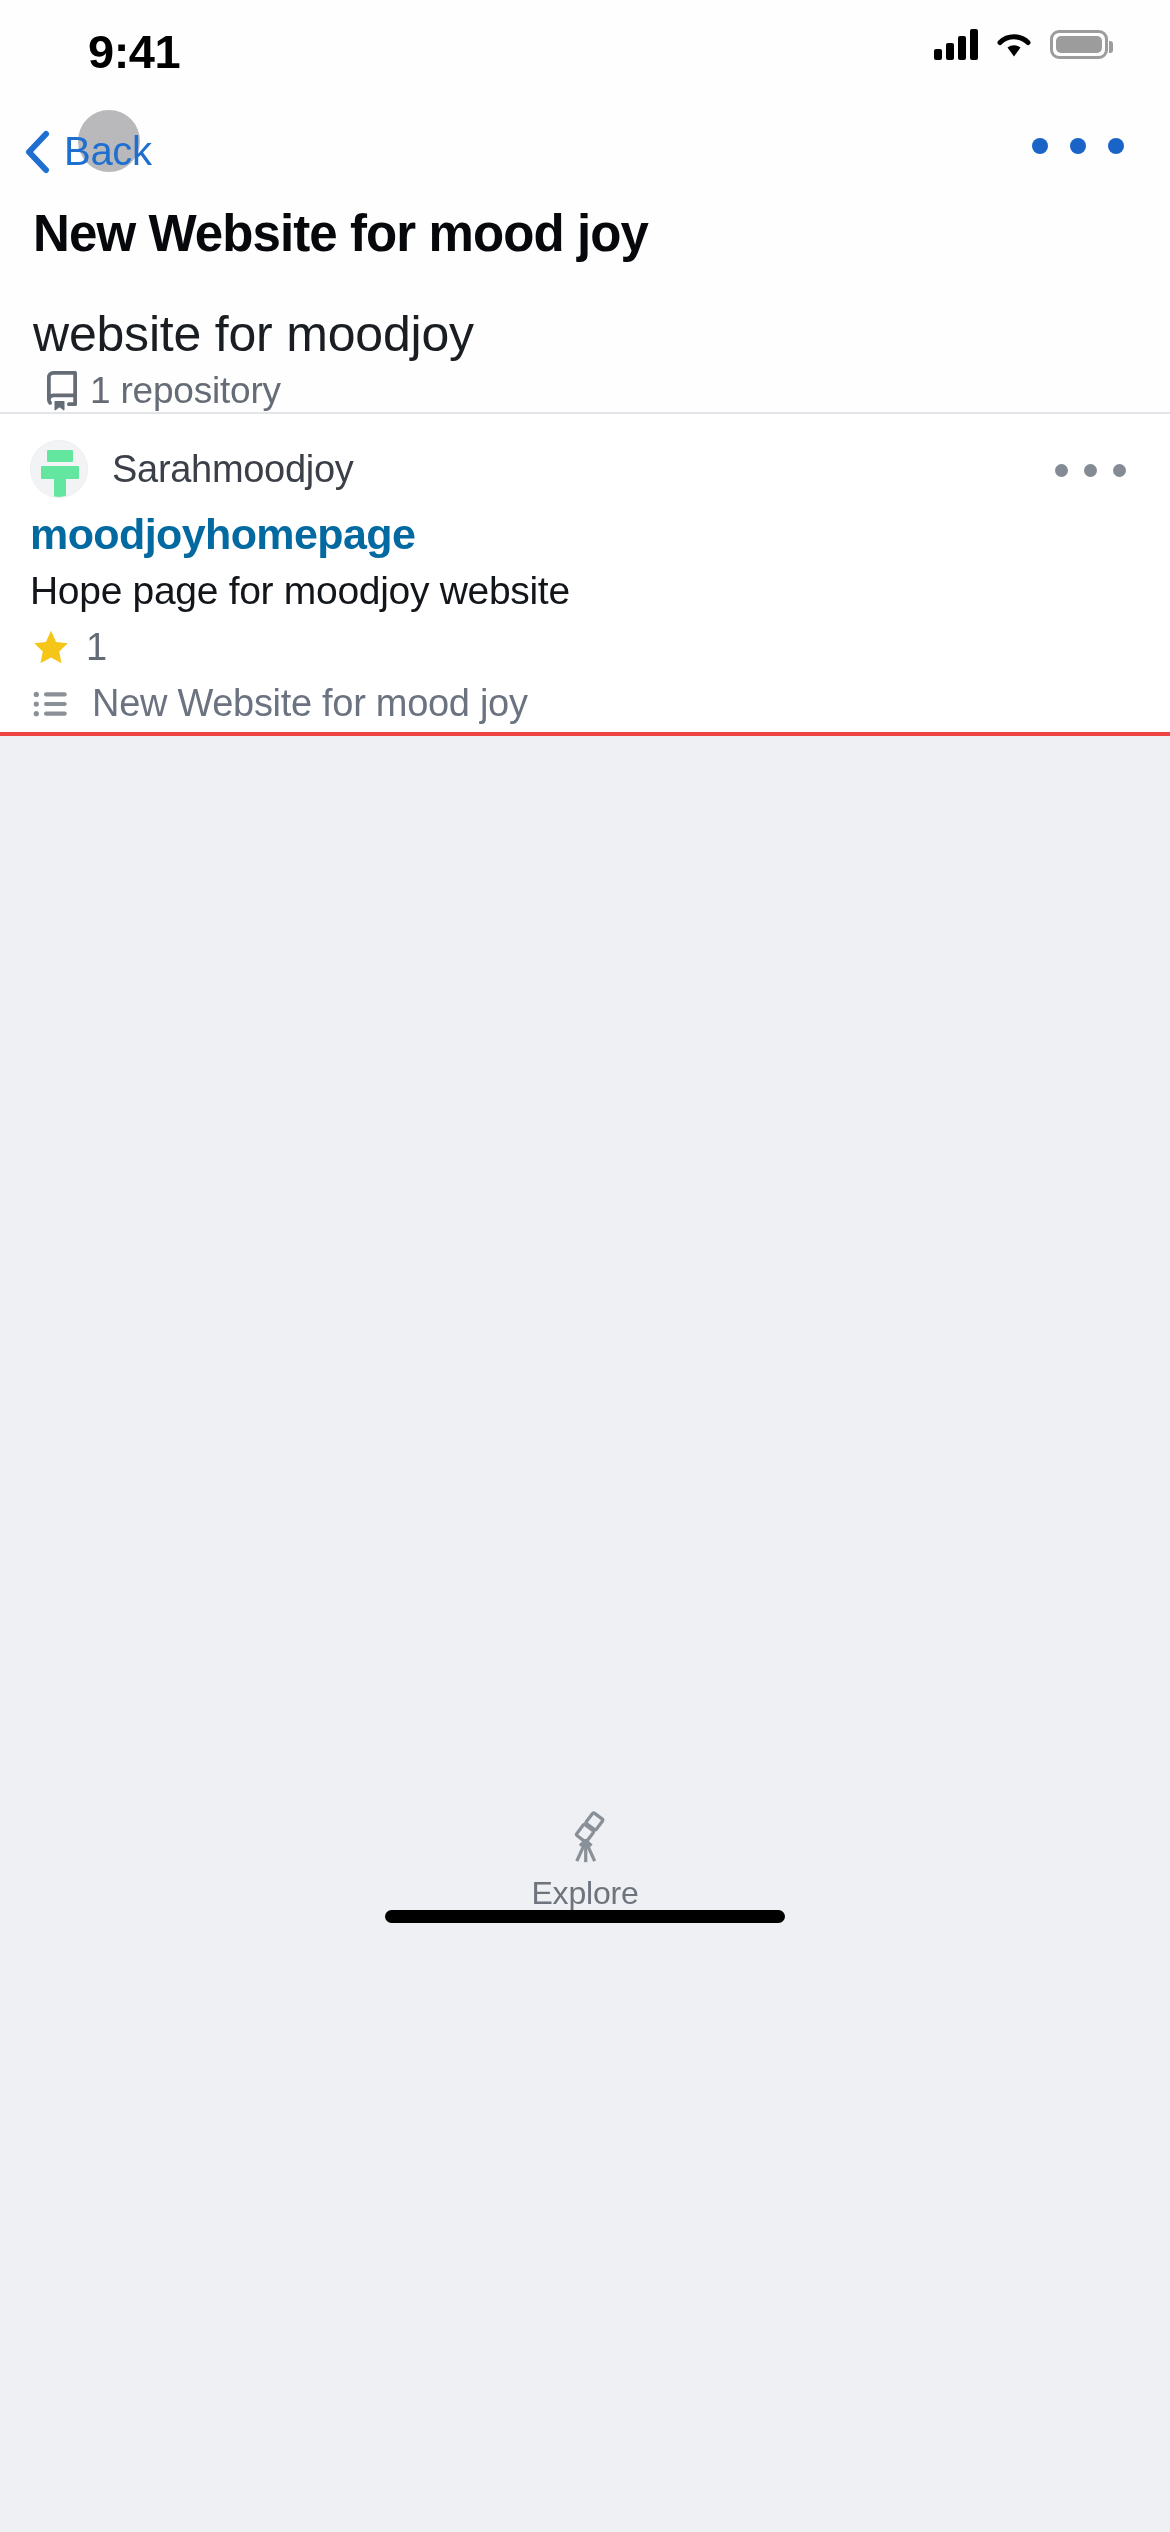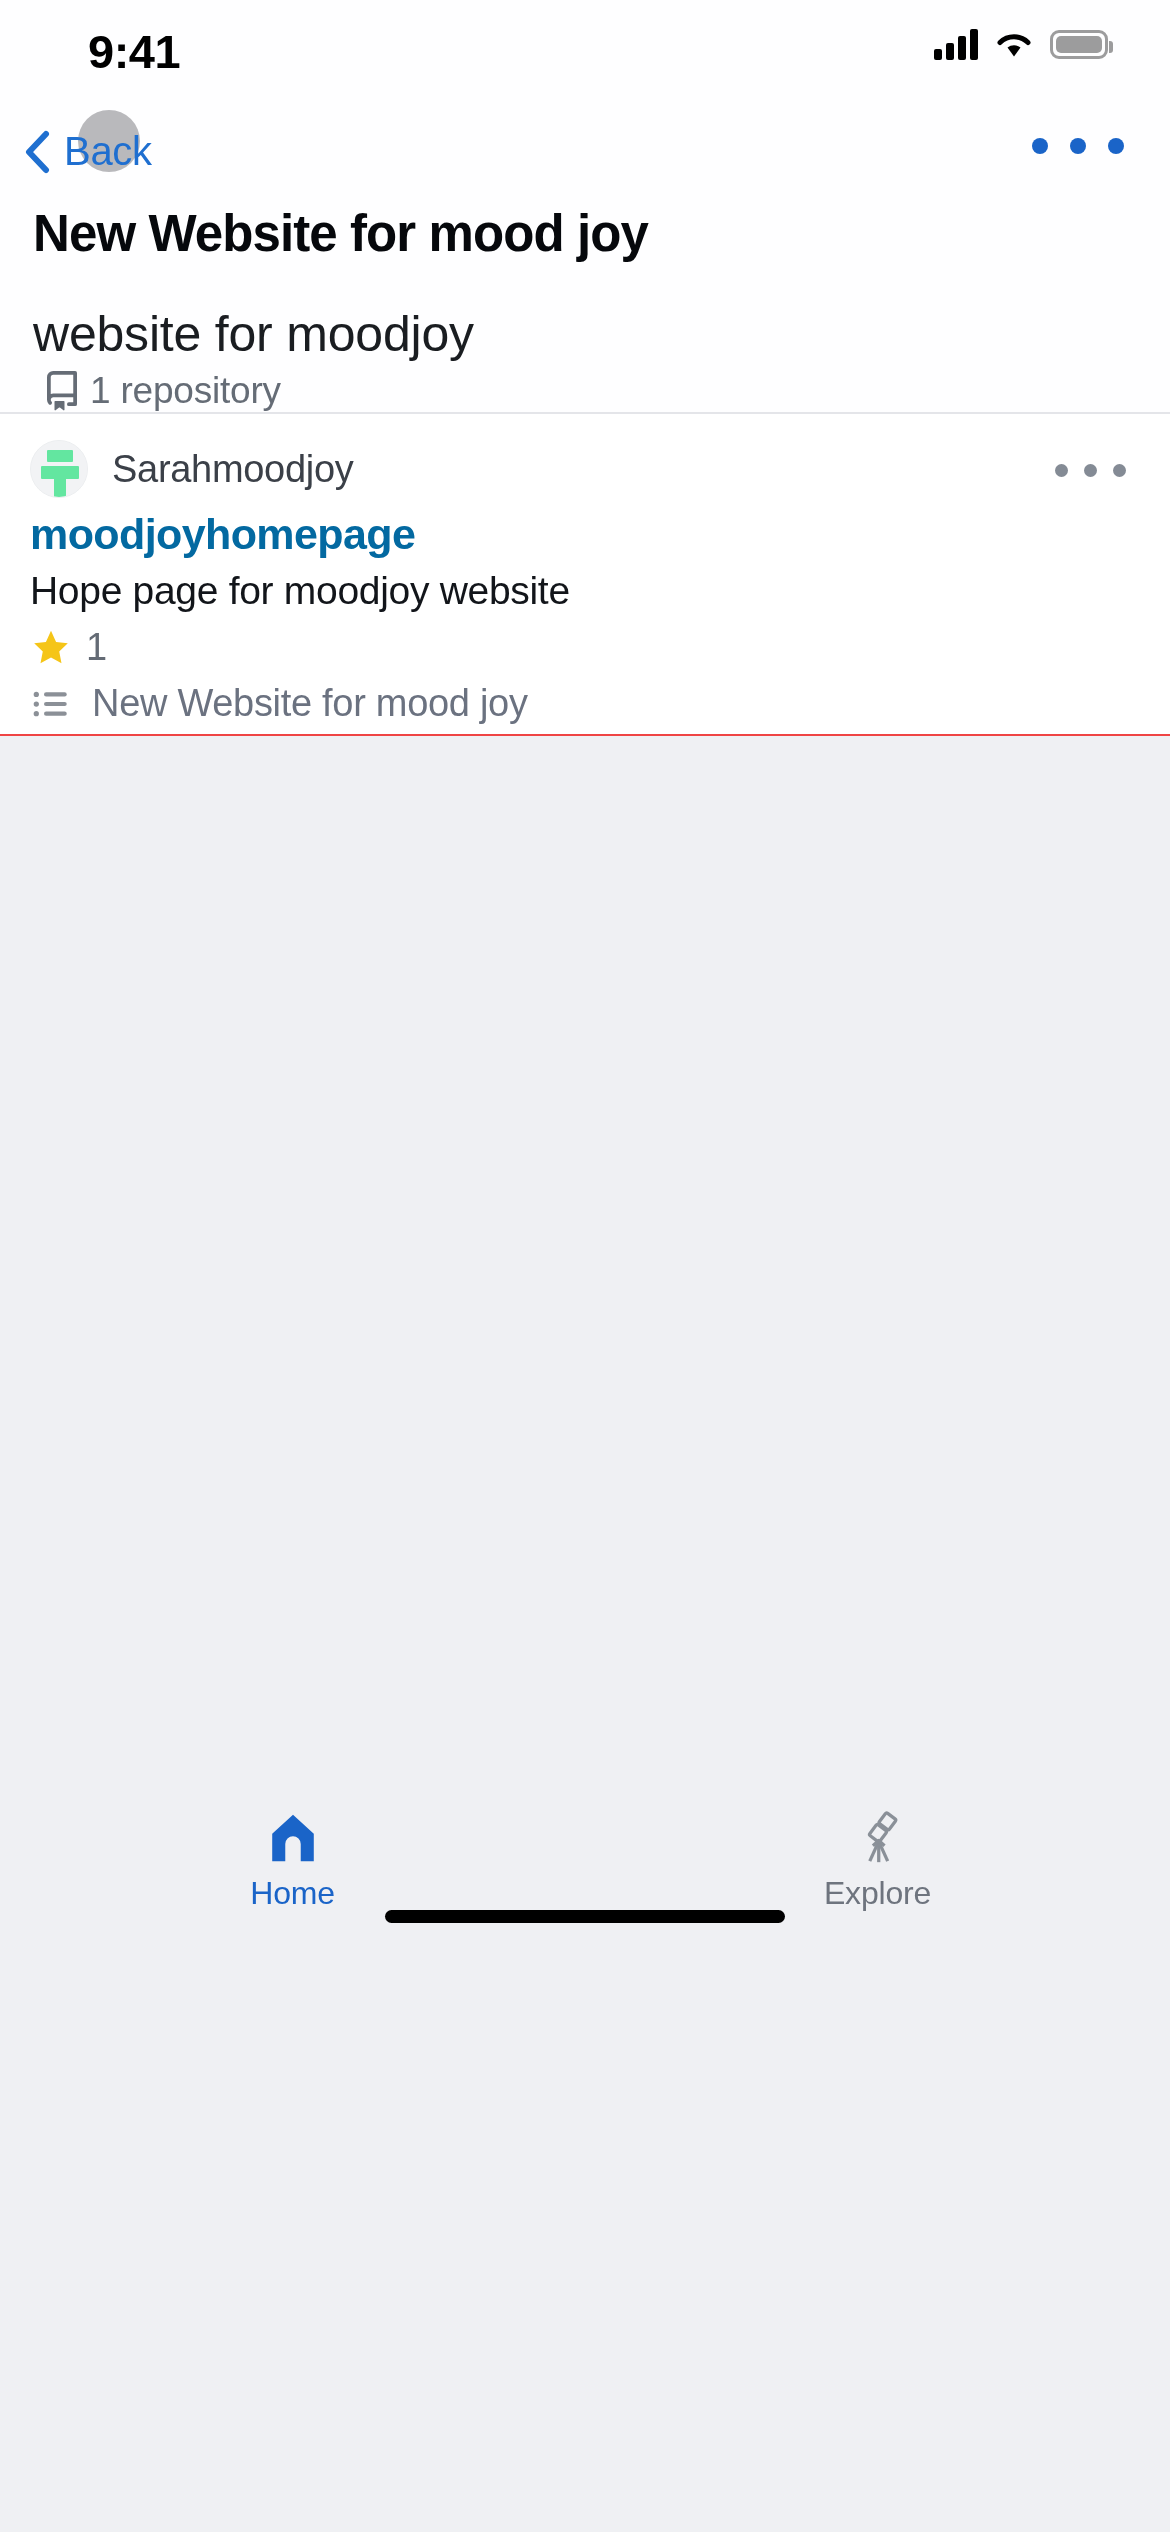--- a/index.html
+++ b/index.html
@@ -95,21 +95,21 @@
     display:flex; align-items:center; gap:8px;
   }
   .project-meta .mlabel {
     font-size:37px; color:#656c76; letter-spacing:-0.2px;
   }
 
   
   .repocard {
     position:absolute; top:414px; left:0; width:1170px; height:322px;
     background:#fff;
-    border-bottom:2px solid #ef4444;
+    border-bottom:4px solid #ef4444;
   }
   .repo-owner {
     position:absolute; left:30px; top:26px;
     display:flex; align-items:center; gap:24px;
   }
   .ava {
     position:relative; width:58px; height:58px; border-radius:50%;
     background:#f2f3f5; overflow:hidden; flex:none;
     border:1px solid #eceef0;
   }
@@ -265,28 +265,20 @@
         </g>
       </svg>
       <span class="plabel">New Website for mood joy</span>
     </div>
   </div>
 
   <div class="filler"></div>
 
   <div class="tabbar">
 
-    <div class="tab active">
-      <span class="tico">
-        <svg width="60" height="58" viewBox="0 0 24 24">
-          <path fill="#1a64c8" d="M12 2.4 3.4 10.2v11.4h5.4v-7.1a3.2 3.2 0 0 1 6.4 0v7.1h5.4V10.2Z"></path>
-        </svg>
-      </span>
-      <span class="tlabel">Home</span>
-    </div>
 
 
     <div class="tab">
       <span class="tico">
         <svg width="60" height="58" viewBox="0 0 24 24">
           <g stroke="#8a9098" stroke-width="1.35" fill="none" stroke-linejoin="round">
             <rect x="13.3" y="2.4" width="5.2" height="5.4" rx="0.7" transform="rotate(37 15.9 5.1)"></rect>
             <rect x="9.4" y="7.2" width="5.2" height="5.6" rx="0.7" transform="rotate(37 12 10)"></rect>
             <path d="M12.3 13.1 12.3 22"></path>
             <path d="M12.3 13.4 8.6 21.6"></path>

